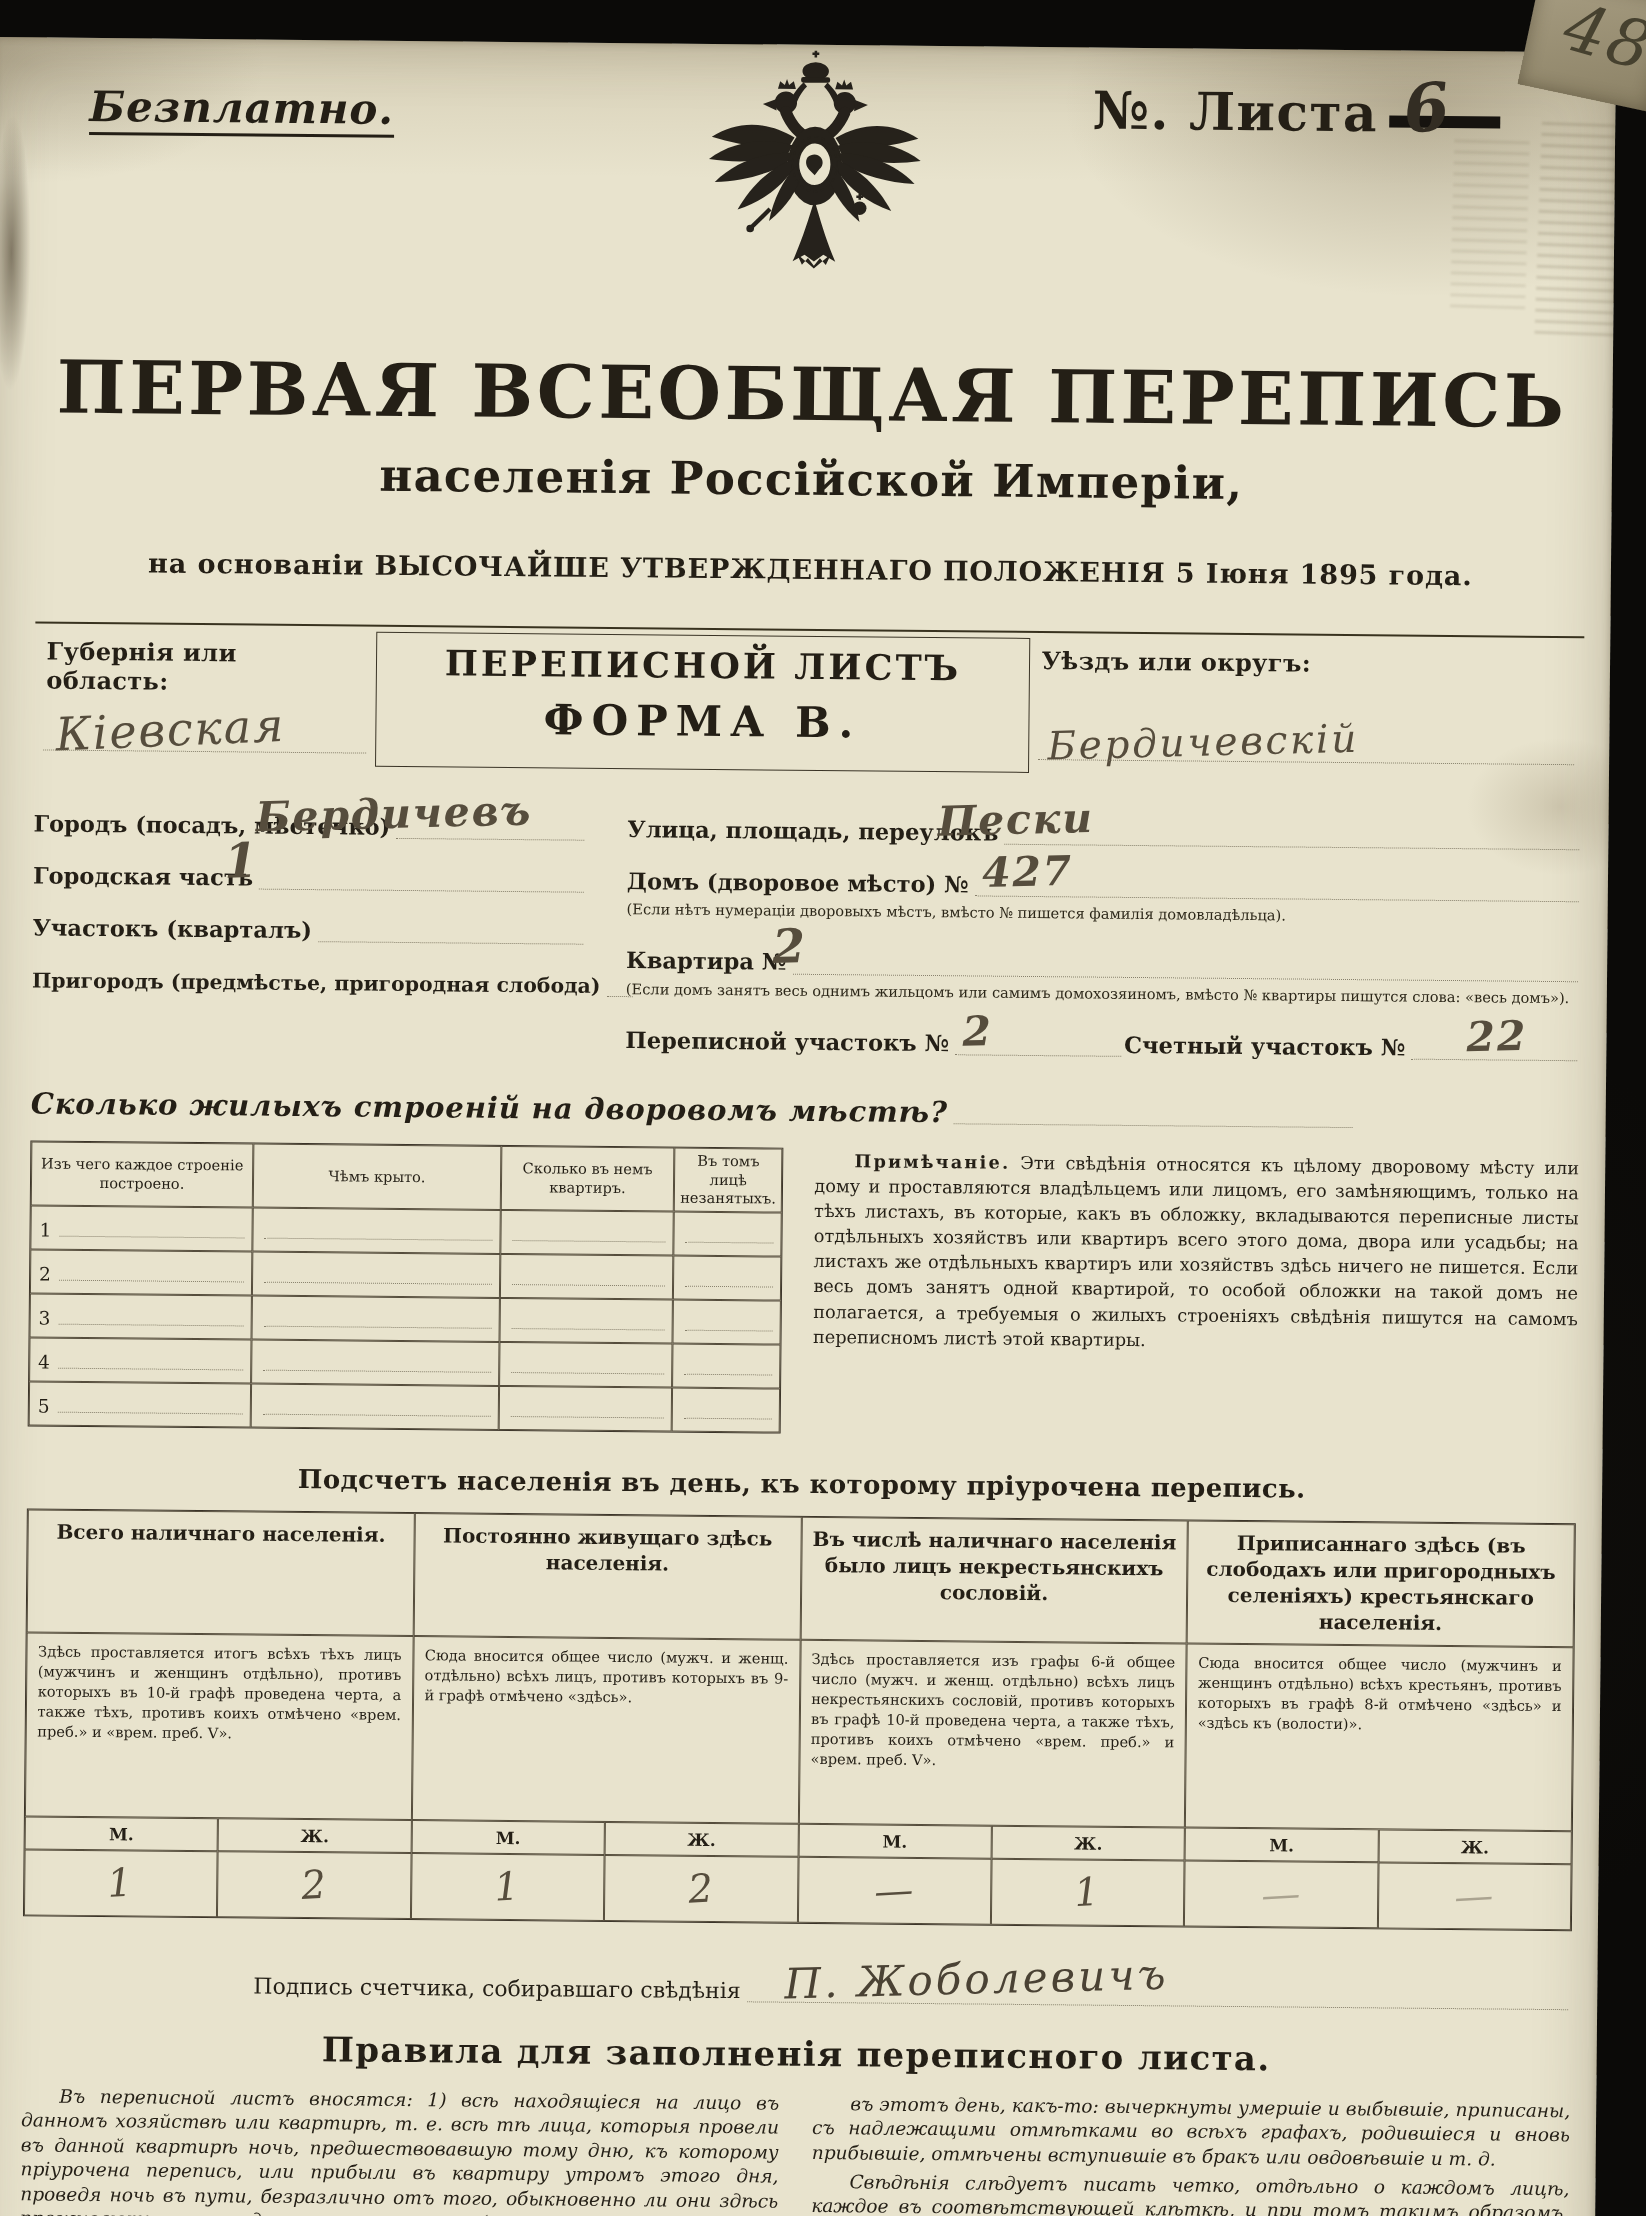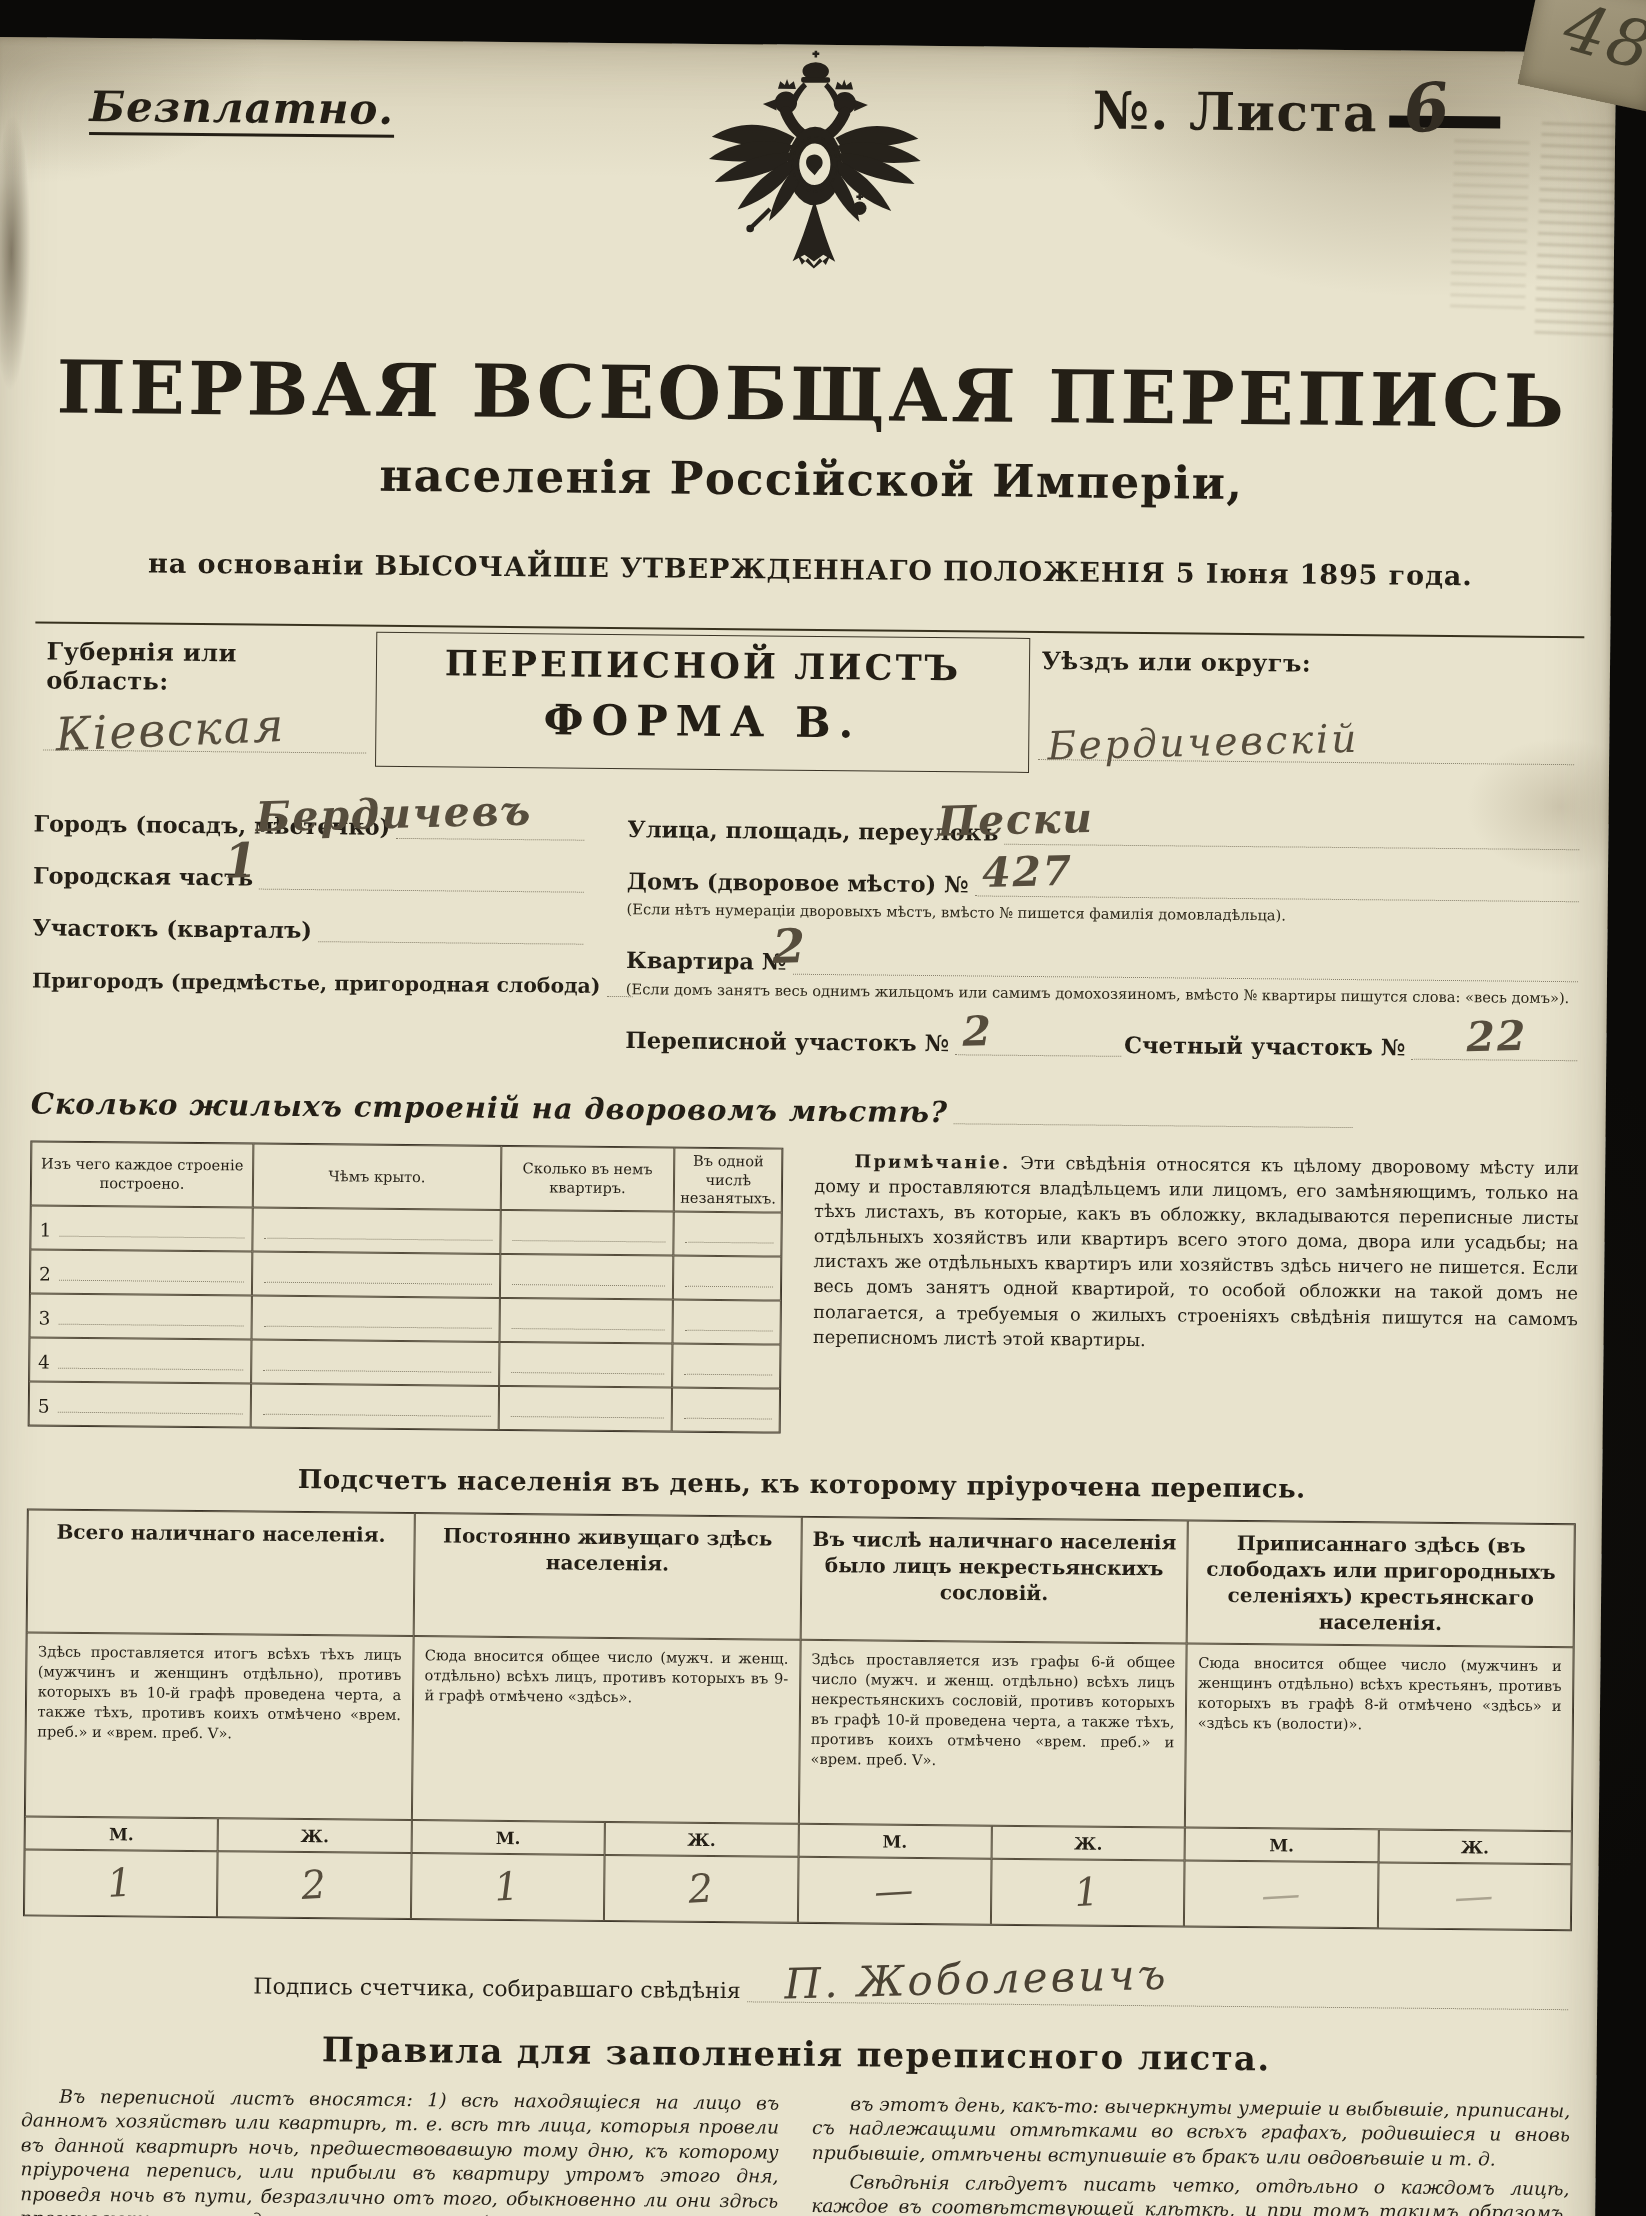--- a/index.html
+++ b/index.html
@@ -255,21 +255,21 @@
       <div class="question-row">
         <span>Сколько жилыхъ строеній на дворовомъ мѣстѣ?</span>
         <span class="leader" style="max-width:399px;"></span>
       </div>
 
       <div class="main-split">
         <div class="bld-table">
           <div class="bld-cell bld-head">Изъ чего каждое строеніе построено.</div>
           <div class="bld-cell bld-head">Чѣмъ крыто.</div>
           <div class="bld-cell bld-head">Сколько въ немъ квартиръ.</div>
-          <div class="bld-cell bld-head">Въ одной числѣ незанятыхъ.</div>
+          <div class="bld-cell bld-head">Въ томъ лицѣ незанятыхъ.</div>
 
           <div class="bld-cell bld-row">
               <span class="num">1</span>
               <span class="leader"></span>
             </div>
           <div class="bld-cell bld-row">
               <span class="leader"></span>
             </div>
           <div class="bld-cell bld-row">
               <span class="leader"></span>

